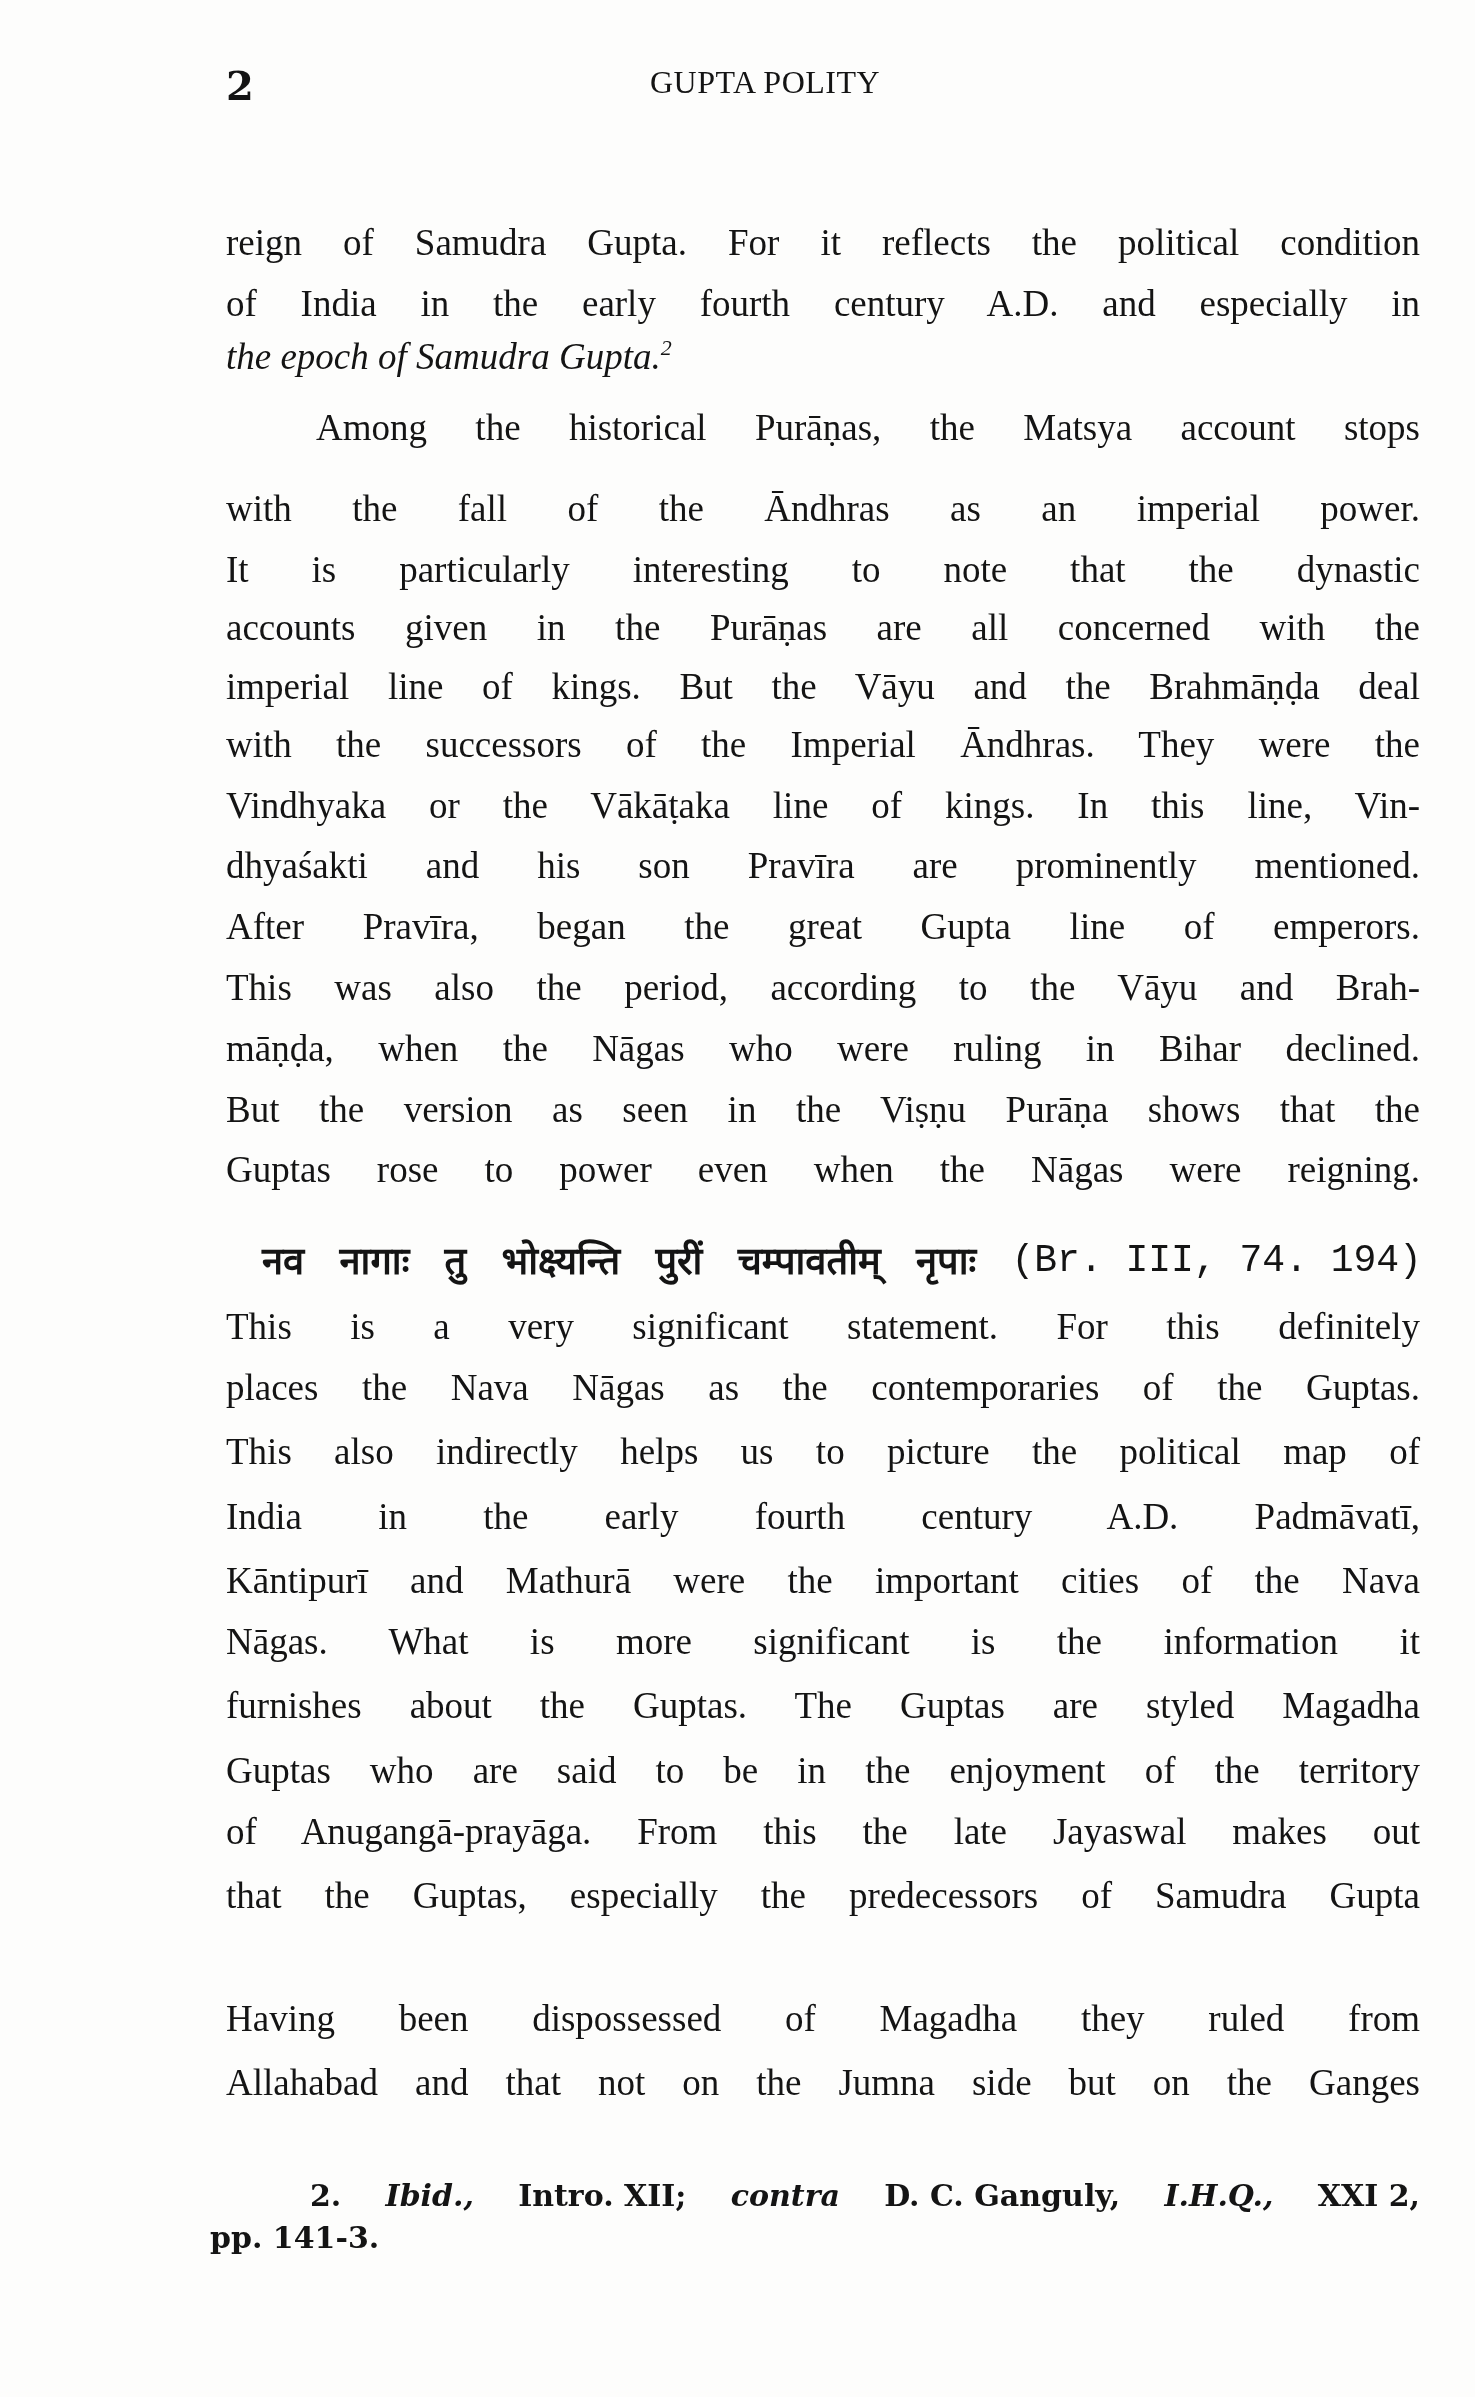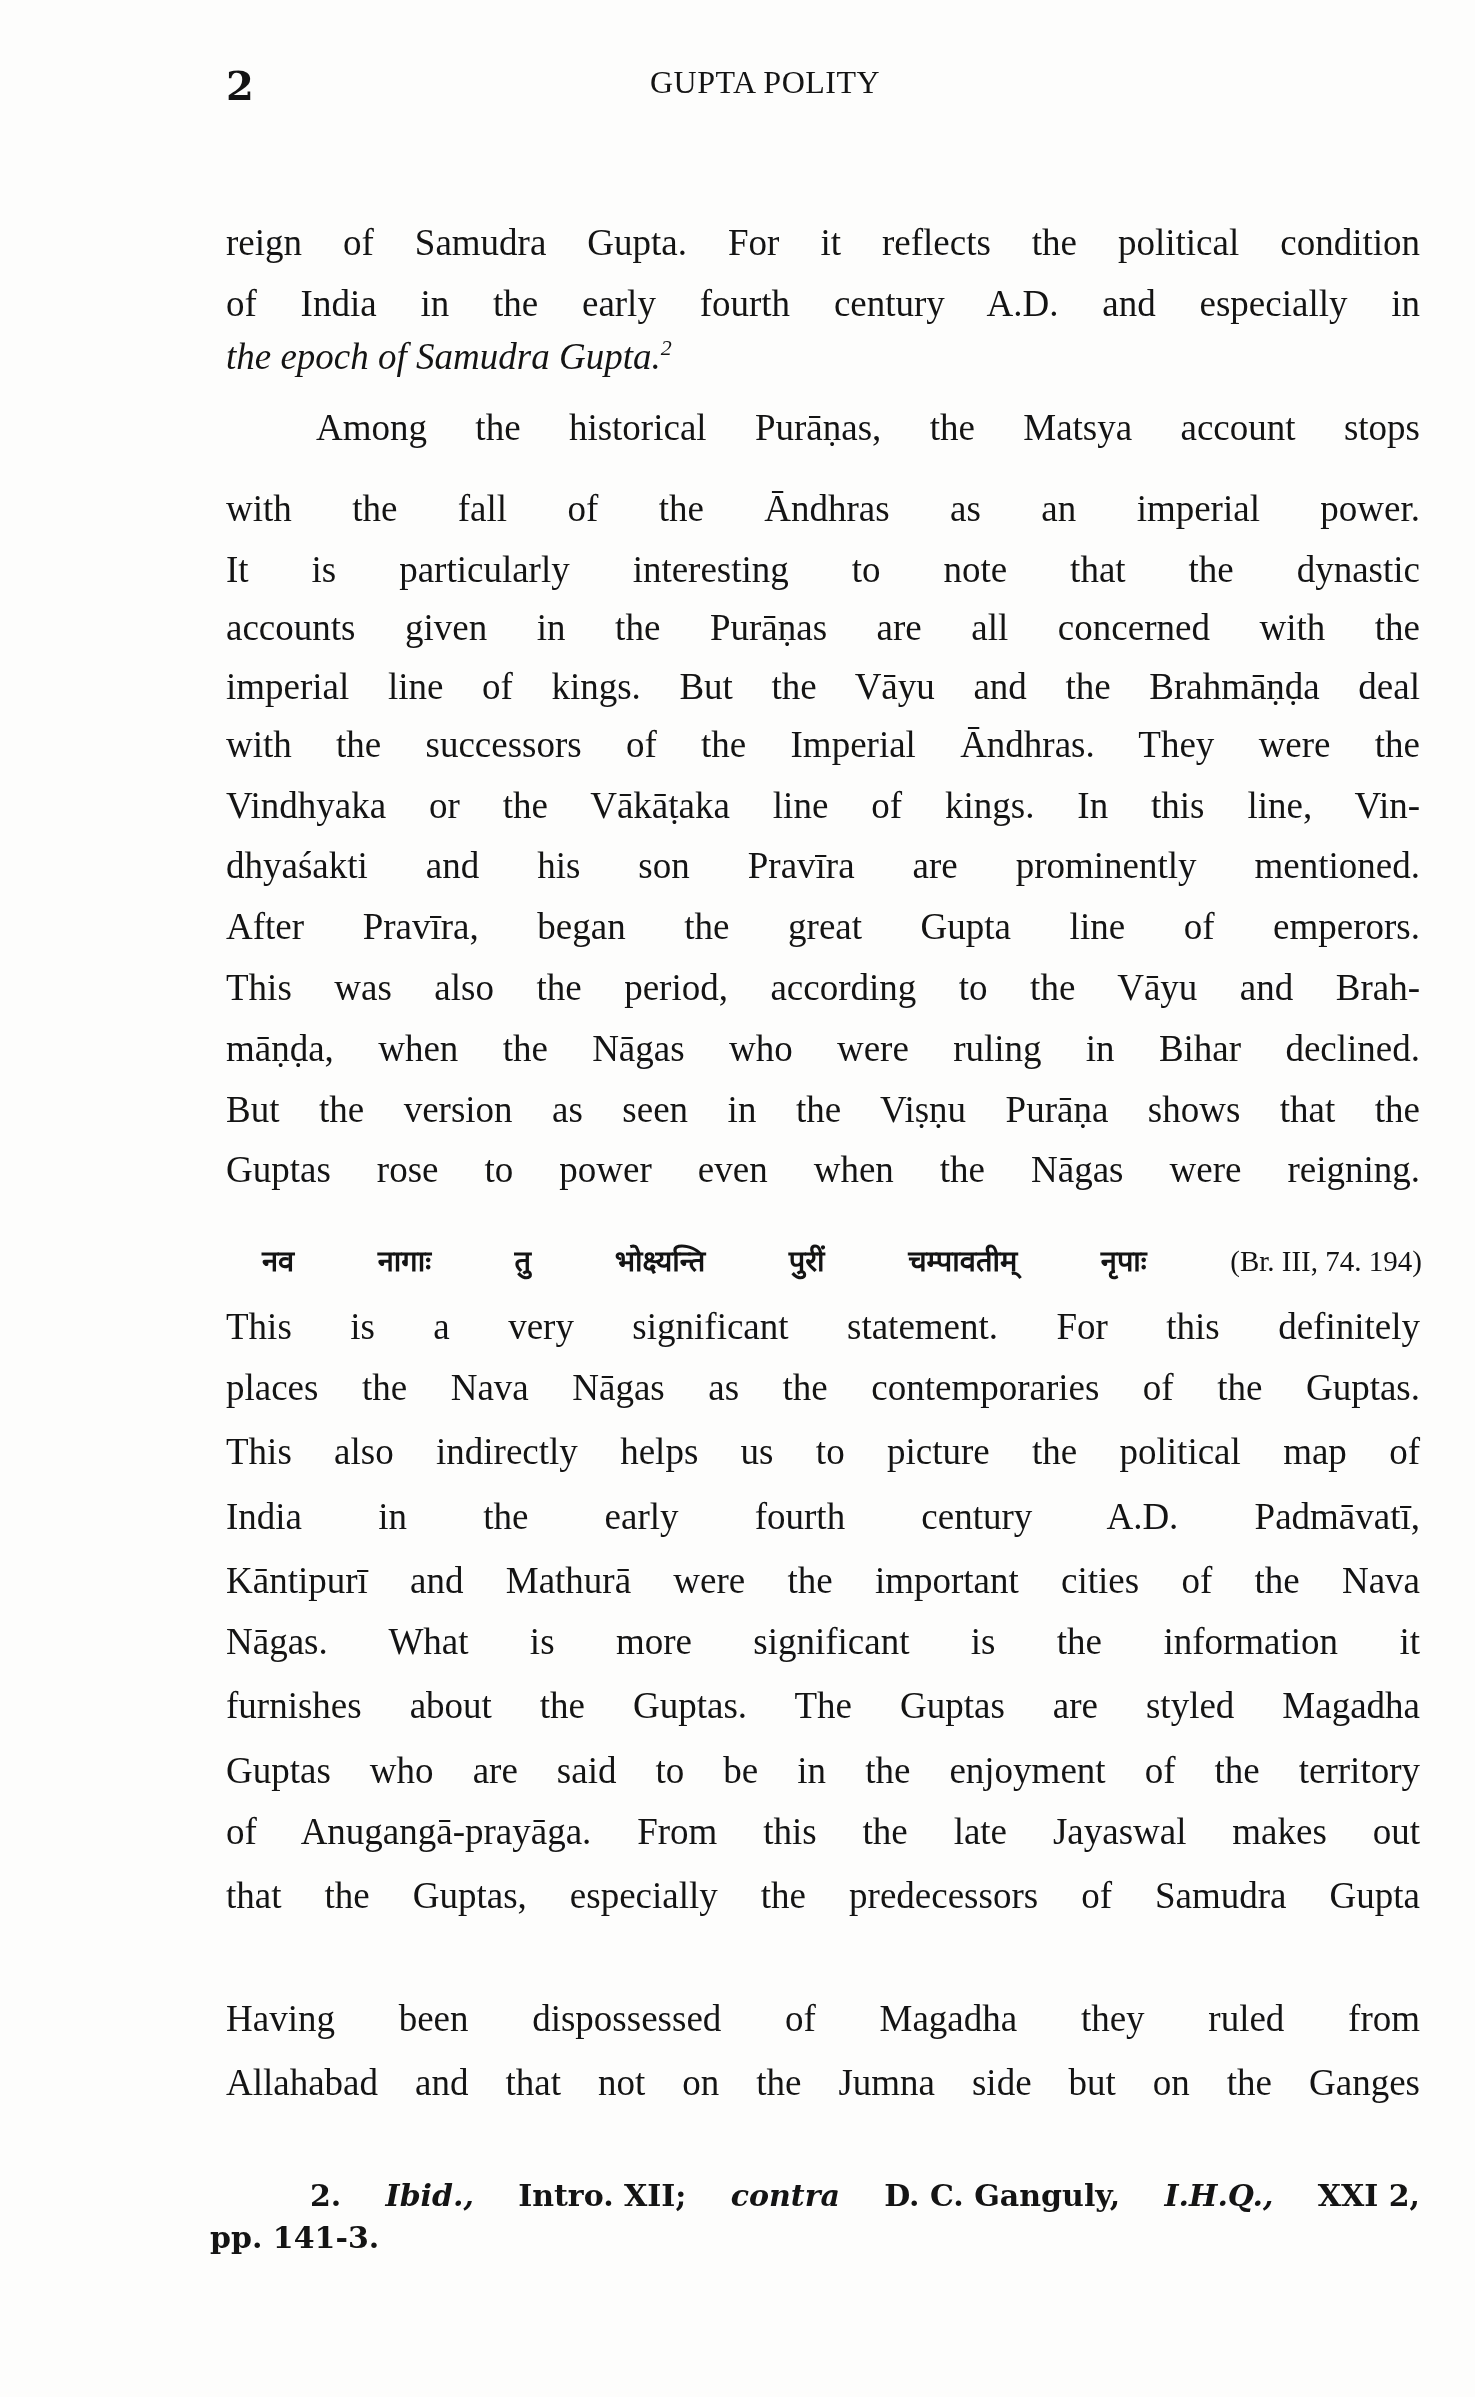--- a/index.html
+++ b/index.html
@@ -48,29 +48,29 @@
       text-align: justify;
       text-align-last: justify;
       font-family: "Liberation Serif", serif;
     }
     .line.last { text-align-last: left; font-style: italic; }
     .line.indent { left: 316px; width: 1104px; }
     .devanagari {
       position: absolute;
       left: 262px;
       width: 1160px;
-      font-size: 29px;
+      font-size: 38px;
       line-height: 46px;
       white-space: nowrap;
       font-family: "DejaVu Sans", sans-serif;
       font-weight: bold;
       display: flex;
       justify-content: space-between;
     }
-    .devanagari .ref { font-family: Liberation Serif, serif; font-weight: normal; text-align: center; }
+    .devanagari .ref { font-family: Liberation Mono, monospace; font-weight: normal; text-align: center; }
     .footnote {
       position: absolute;
       font-size: 30px;
       line-height: 36px;
       white-space: nowrap;
       font-family: "DejaVu Serif", serif;
       font-weight: bold;
     }
     .footnote i { font-style: italic; }
     sup { font-size: 22px; vertical-align: 14px; line-height: 0; }

